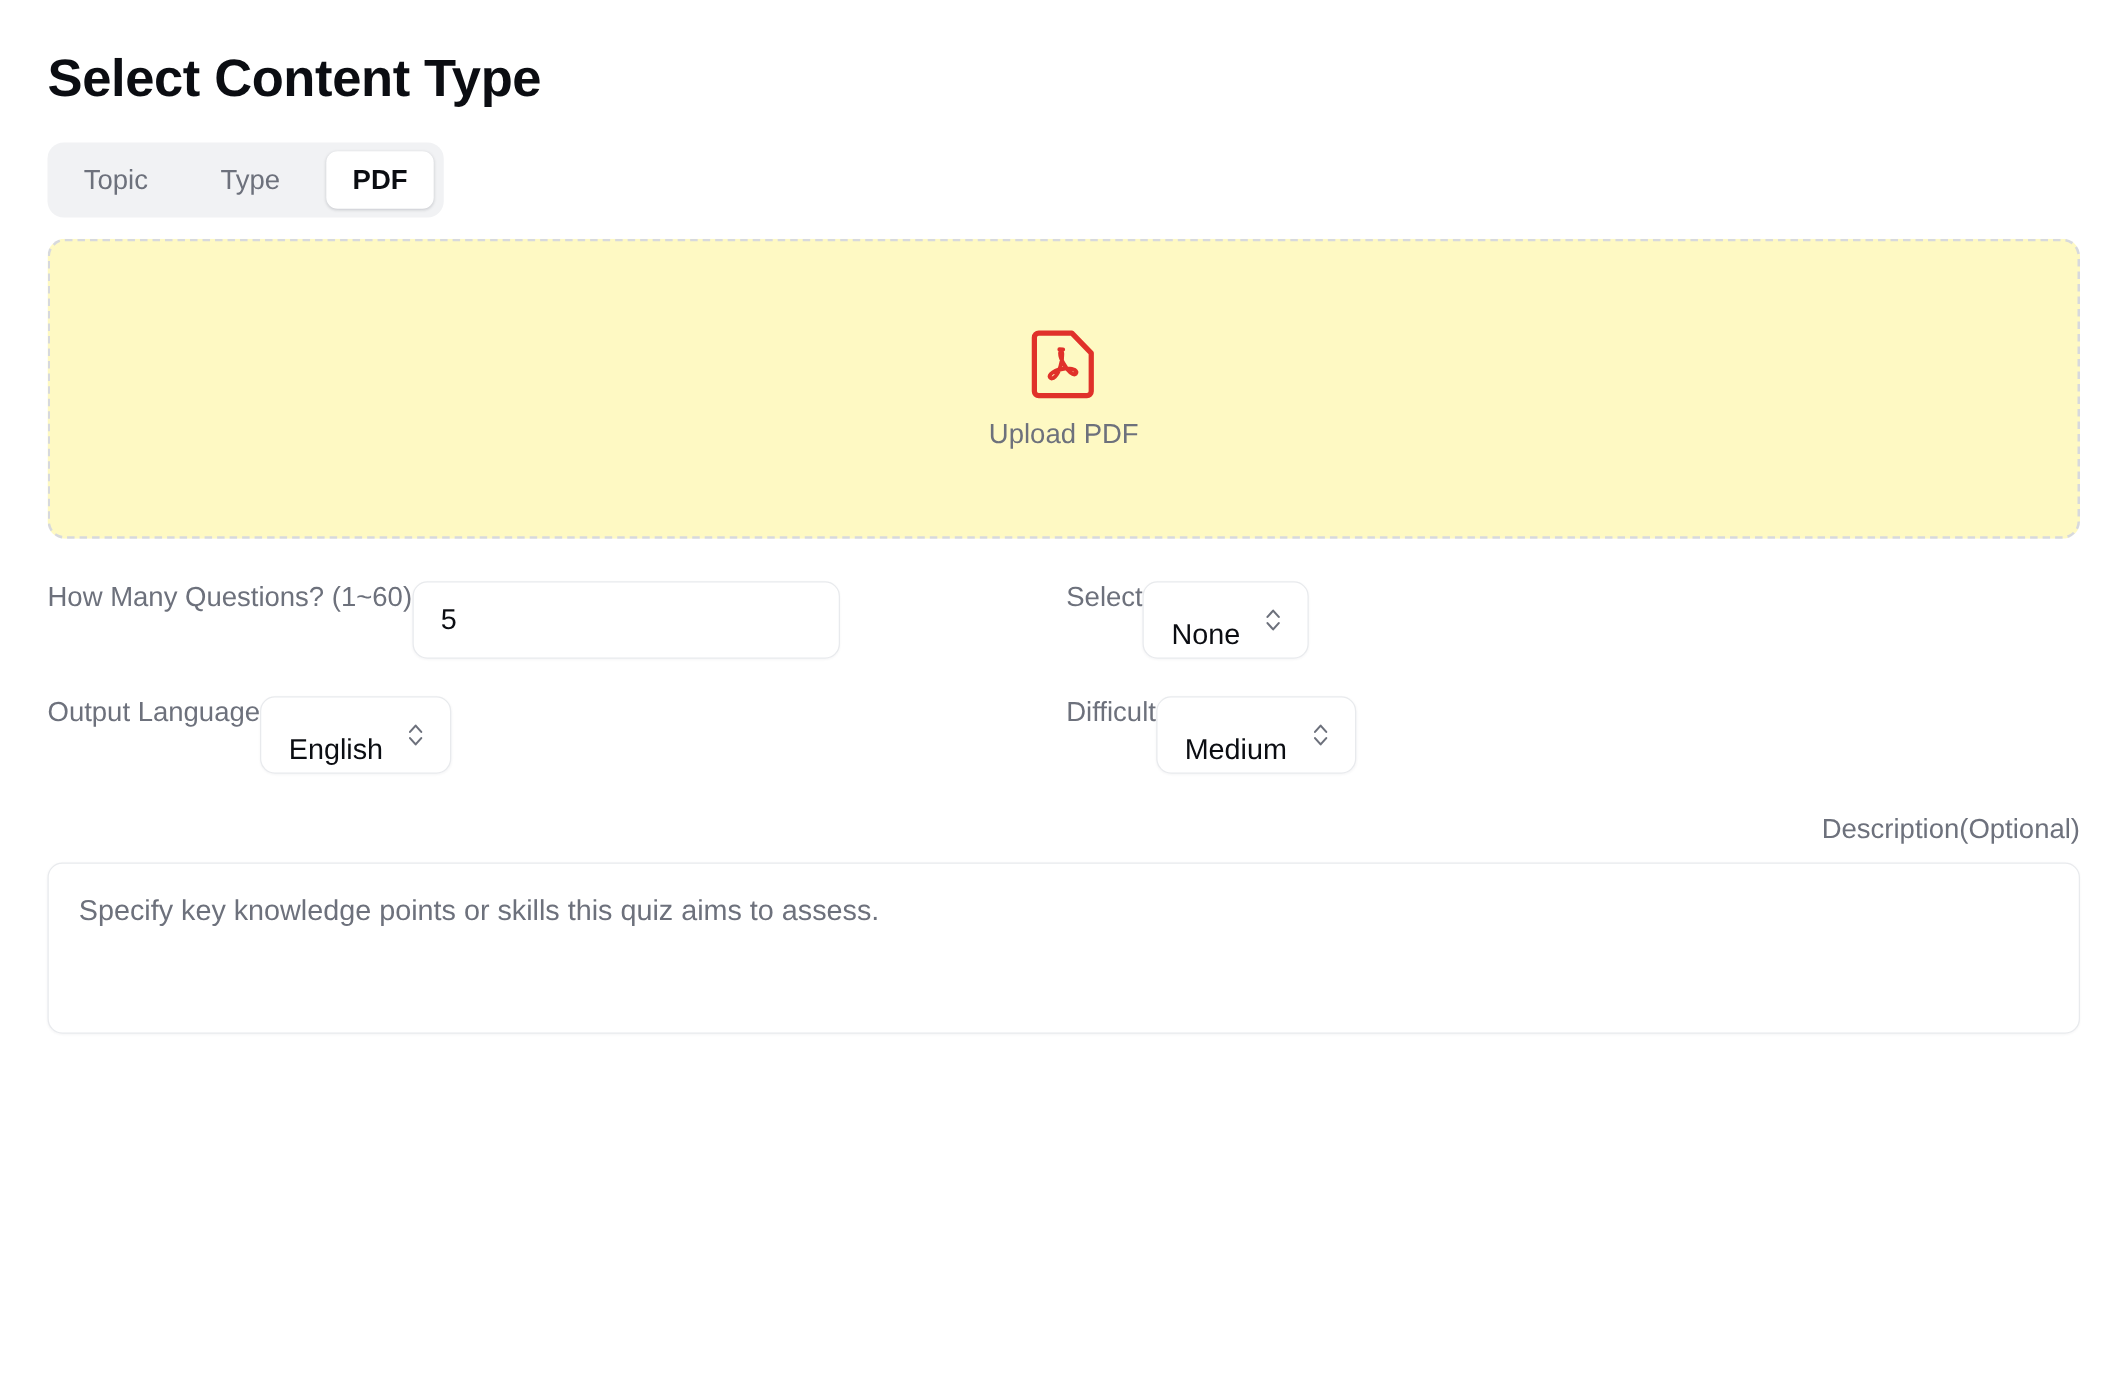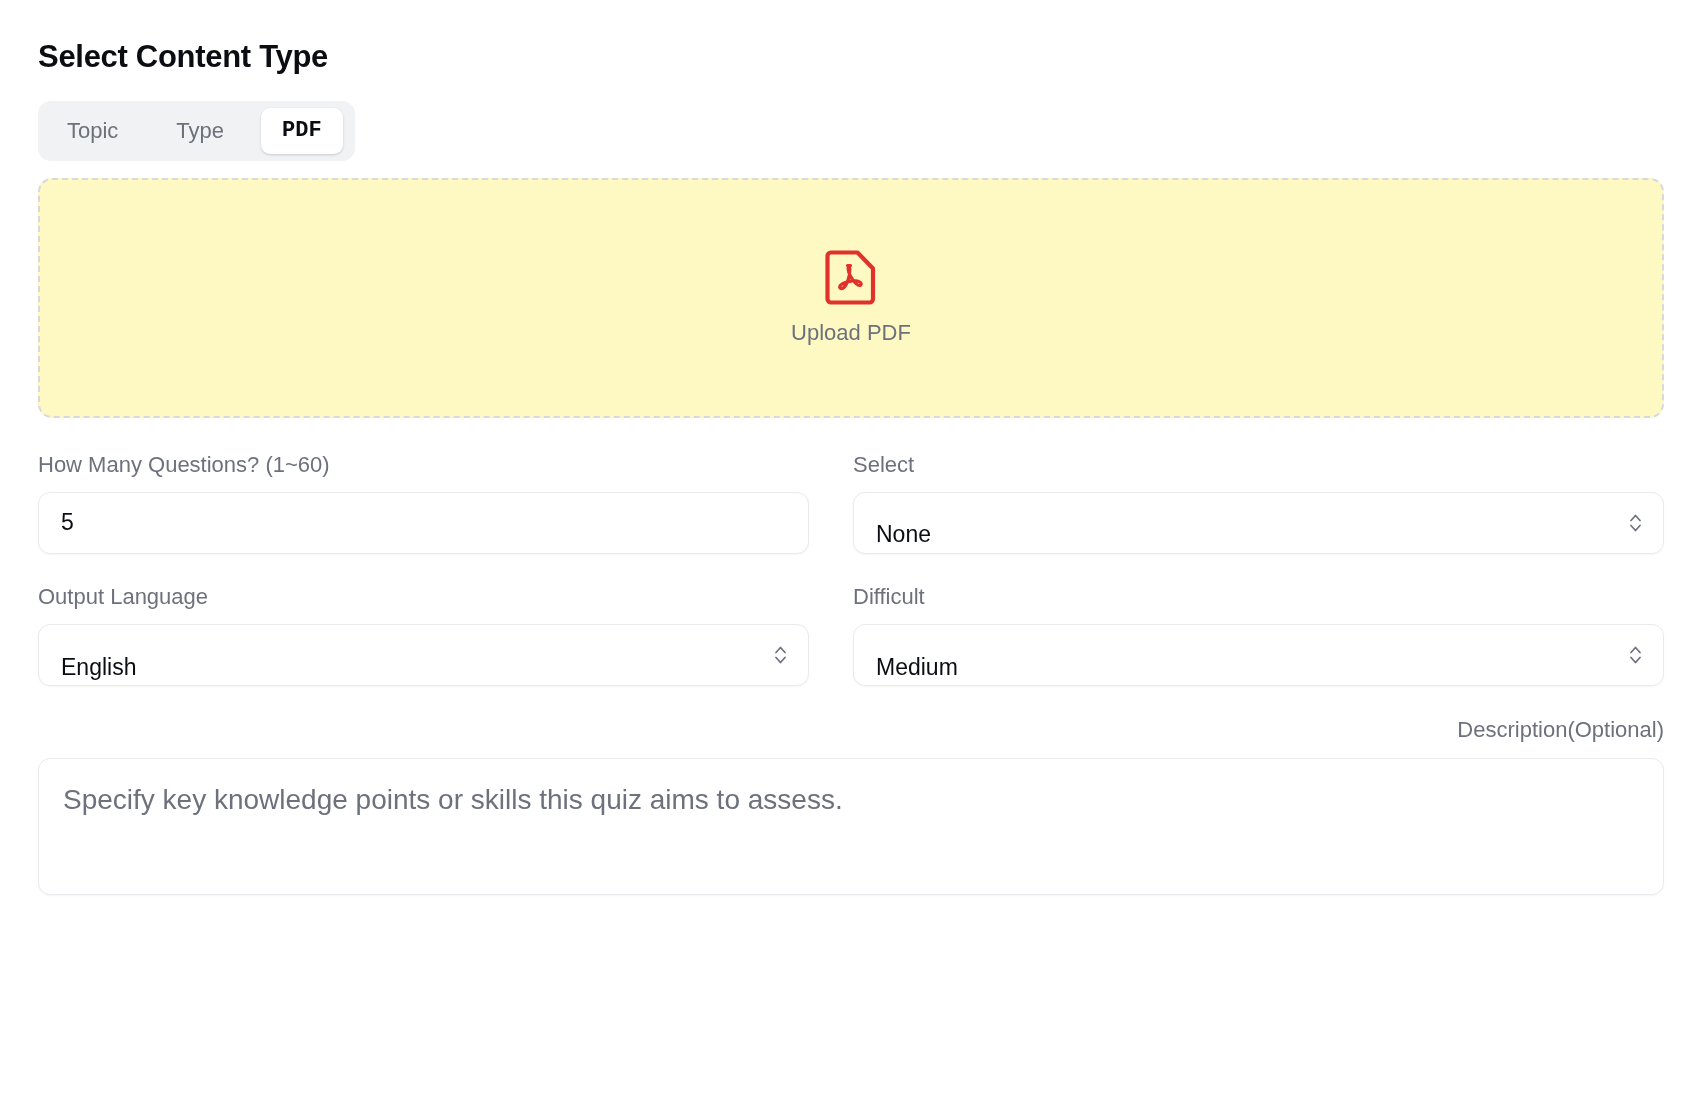--- a/index.html
+++ b/index.html
@@ -19,21 +19,21 @@
     width: 1702px;
     height: 1112px;
     box-sizing: border-box;
     padding: 0 38px;
   }
 
   
   .page-title {
     margin: 0;
     padding-top: 38px;
-    font-size: 31px;
+    font-size: 42px;
     font-weight: 700;
     letter-spacing: -0.3px;
     color: #0b0d12;
     line-height: 1.2;
   }
 
   
   .segmented {
     margin-top: 26px;
     display: inline-flex;
@@ -55,21 +55,20 @@
     background: transparent;
     border: none;
     font-family: inherit;
     line-height: 1.25;
   }
   .seg-item.active {
     background: #ffffff;
     color: #0b0d12;
     font-weight: 700;
     box-shadow: 0 1px 3px rgba(16,24,40,0.12), 0 1px 2px rgba(16,24,40,0.06);
-    font-family: Liberation Mono, monospace;
   }
 
   
   .dropzone {
     margin-top: 17px;
     height: 240px;
     border: 2px dashed #d7d9dd;
     border-radius: 14px;
     display: flex;
     flex-direction: column;
@@ -94,21 +93,21 @@
   
   .form-grid {
     margin-top: 34px;
     display: grid;
     grid-template-columns: 771px 1fr;
     column-gap: 44px;
     row-gap: 0;
   }
   .field {
     display: flex;
-    flex-direction: column;
+    flex-direction: row;
   }
   .field-label {
     font-size: 22px;
     color: #6d717c;
     margin-bottom: 14px;
     line-height: 1.2;
   }
   .control {
     position: relative;
     height: 62px;
@@ -169,21 +168,21 @@
   .desc-area {
     width: 100%;
     height: 137px;
     border: 1px solid #e8eaed;
     border-radius: 12px;
     background: #ffffff;
     box-shadow: 0 1px 2px rgba(16,24,40,0.04);
     box-sizing: border-box;
     padding: 22px 24px;
     font-family: inherit;
-    font-size: 28px;
+    font-size: 23px;
     color: #0b0d12;
     resize: none;
     outline: none;
     line-height: 1.35;
   }
   .desc-area::placeholder {
     color: #6d717c;
   }
 </style>
 </head>

